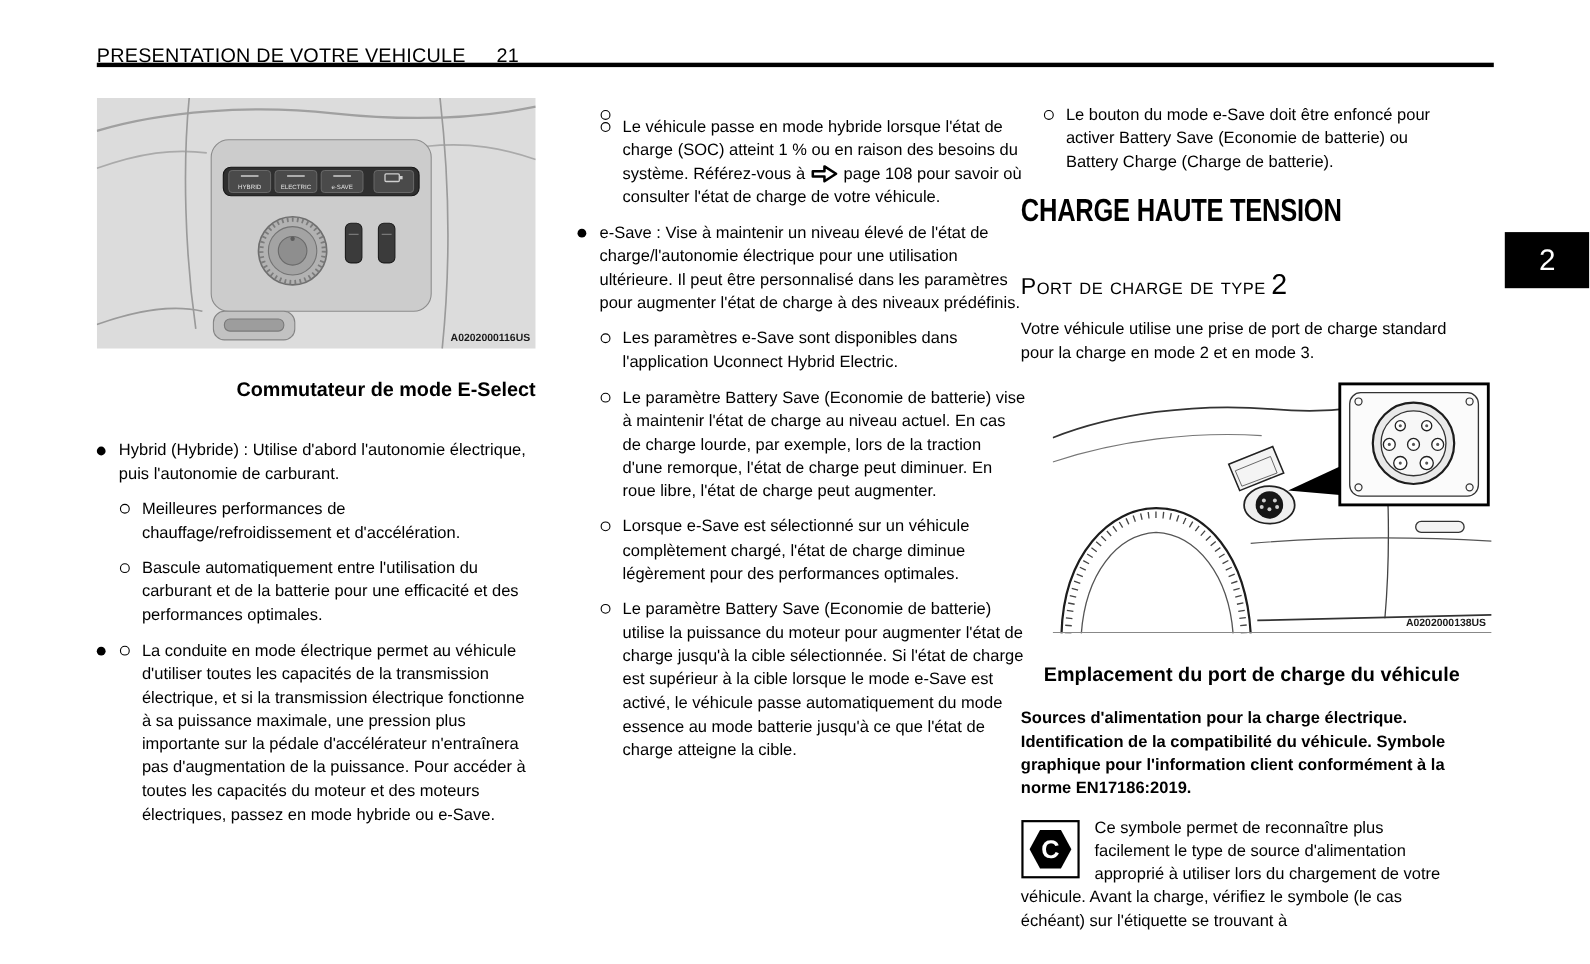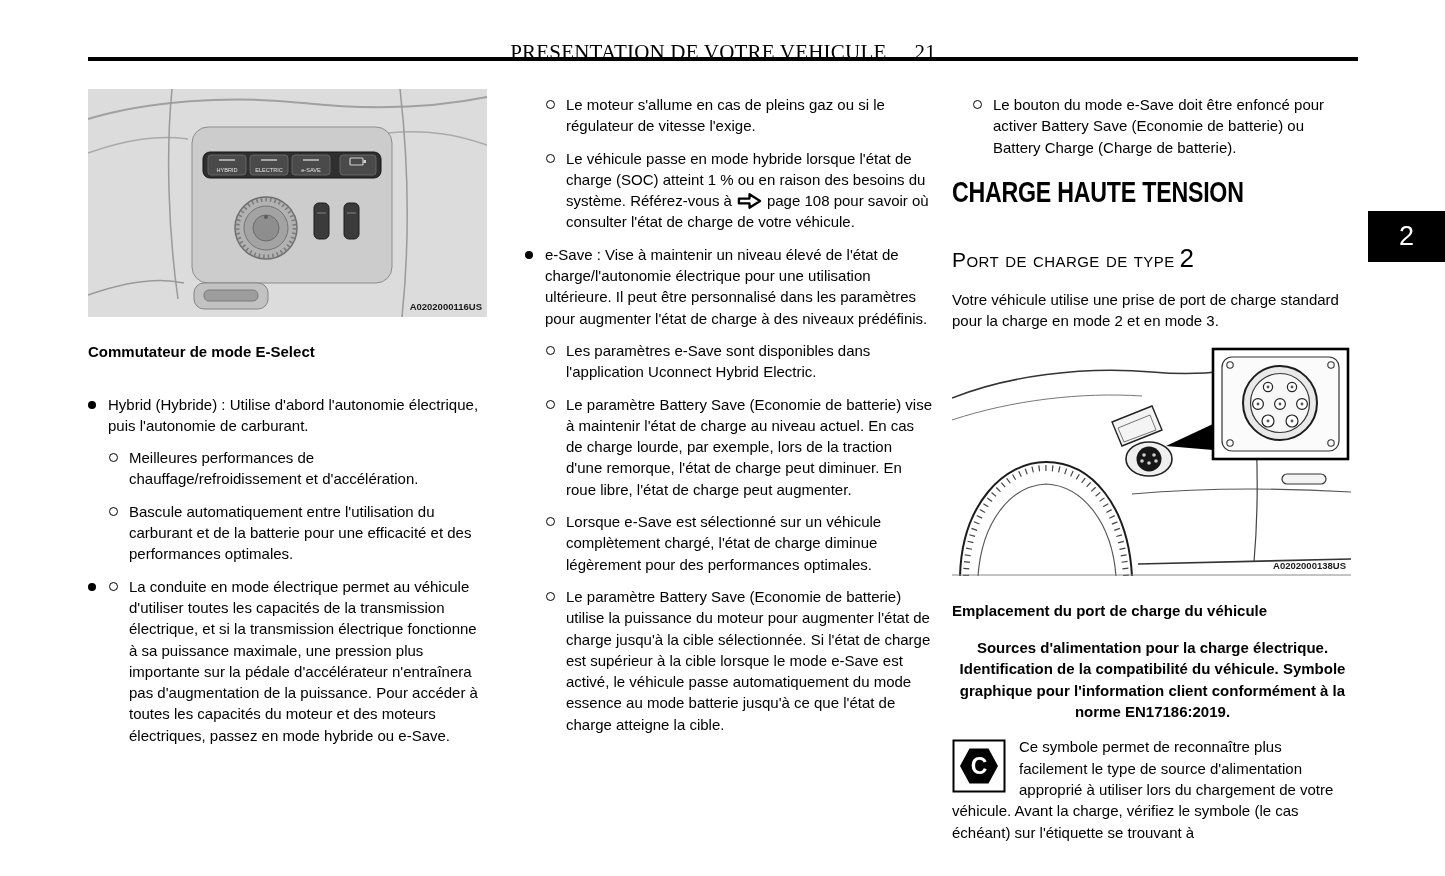--- a/index.html
+++ b/index.html
@@ -1,48 +1,48 @@
 <!DOCTYPE html>
 <html><head>
 <meta charset="utf-8">
 <style>
   * { margin:0; padding:0; box-sizing:border-box; }
   html, body { background:#ffffff; }
   body { font-family:"Liberation Sans", sans-serif; color:#000; }
   .page { position:relative; width:1445px; height:876px; background:#fff; overflow:hidden; }
 
-  .header { position:absolute; top:40px; left:88px; width:1270px; text-align:center; font-size:21px; letter-spacing:0.2px;font-family:Liberation Serif, serif; }
+  .header { position:absolute; top:40px; left:88px; width:1270px; text-align:left; font-size:18px; letter-spacing:0.2px; }
   .header .pagenum { margin-left:28px; }
   .rule { position:absolute; top:57px; left:88px; width:1270px; height:4px; background:#000; }
 
   .chapter-tab { position:absolute; top:211px; left:1368px; width:77px; height:51px; background:#000; color:#fff;
                  display:flex; align-items:center; justify-content:center; font-size:27px; }
 
   .col { position:absolute; font-size:15px; line-height:1.42; }
   #col1 { left:88px;  top:89px; width:400px; }
   #col2 { left:525px; top:94px; width:407px; }
-  #col3 { left:952px; top:94px; width:401px; }
+  #col3 { left:928px; top:94px; width:401px; }
 
   .figure { width:457px; }
-  .caption { width:399px; text-align:left; font-weight:bold; margin-top:19px; font-size:15px; }
+  .caption { width:399px; text-align:right; font-weight:bold; margin-top:19px; font-size:18px; }
 
   .list { margin-top:31px; }
   .b { position:relative; padding-left:20px; margin-bottom:11px; }
   .b.lvl2 { margin-left:21px; }
   .mk { position:absolute; left:0; border-radius:50%; }
   .mk.dot  { top:7px; width:8px; height:8px; background:#000; }
   .mk.ring { top:6px; width:9px; height:9px; border:1.6px solid #000; background:#fff; }
 
   .h1 { margin-top:14px; font-size:29px; font-weight:bold; white-space:nowrap; letter-spacing:-0.3px;
         transform:scaleX(0.8); transform-origin:left center; }
   .h2 { margin-top:27px; font-size:21px; font-variant:small-caps; letter-spacing:0.4px; }
   .h2 .big-num { font-size:26px; font-variant:normal; margin-left:5px; }
   .para { margin-top:12px; }
-  .fig2 { margin-top:14px; }
-  .bold-para { margin-top:16px; font-weight:bold;text-align:center; }
+  .fig2 { margin-top:14px;text-align:center; }
+  .bold-para { margin-top:16px; font-weight:bold; }
   .symbol-wrap { margin-top:14px; }
   .c-symbol { float:left; margin:3px 13px 4px 0; }
 
   .refarrow { display:inline-block; vertical-align:-4px; margin:0 5px; }
 </style>
 </head>
 <body>
 
 <div class="page">
 
@@ -122,21 +122,20 @@
       <div class="b lvl2">
         <span class="mk ring"></span>
         <span>La conduite en mode électrique permet au véhicule d'utiliser toutes les capacités de la transmission électrique, et si la transmission électrique fonctionne à sa puissance maximale, une pression plus importante sur la pédale d'accélérateur n'entraînera pas d'augmentation de la puissance. Pour accéder à toutes les capacités du moteur et des moteurs électriques, passez en mode hybride ou e-Save.</span>
       </div>
     </div>
   </div>
 
   <div class="col" id="col2">
     <div class="b lvl2">
       <span class="mk ring"></span>
-      <span>Le moteur s'allume en cas de pleins gaz ou si le régulateur de vitesse l'exige.</span>
     </div>
     <div class="b lvl2">
       <span class="mk ring"></span>
       <span><span>Le véhicule passe en mode hybride lorsque l'état de charge (SOC) atteint 1 % ou en raison des besoins du système. Référez-vous à</span><svg class="refarrow" width="25" height="18" viewBox="0 0 26 18">
             <path d="M2,6.5 H13 V2 L24,9 L13,16 V11.5 H2 Z" fill="#ffffff" stroke="#000000" stroke-width="2.4" stroke-linejoin="round"></path>
           </svg><span>page 108 pour savoir où consulter l'état de charge de votre véhicule.</span></span>
     </div>
     <div class="b lvl1">
       <span class="mk dot"></span>
       <span>e-Save : Vise à maintenir un niveau élevé de l'état de charge/l'autonomie électrique pour une utilisation ultérieure. Il peut être personnalisé dans les paramètres pour augmenter l'état de charge à des niveaux prédéfinis.</span>

